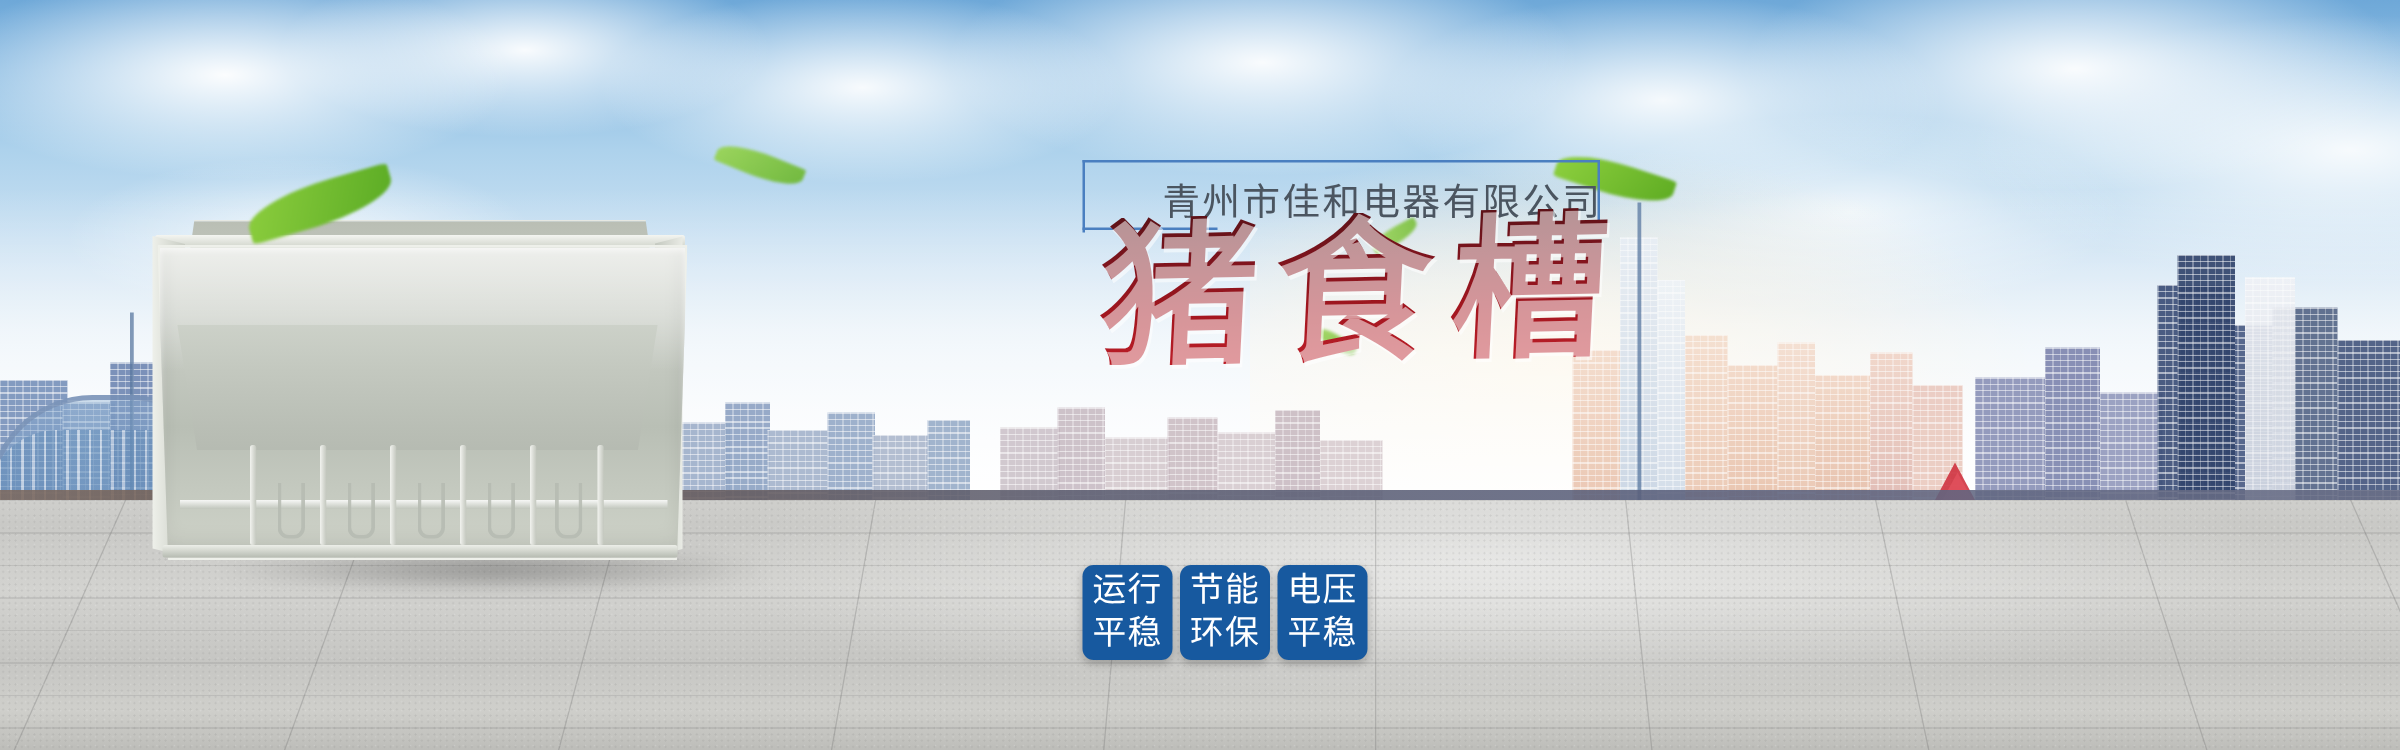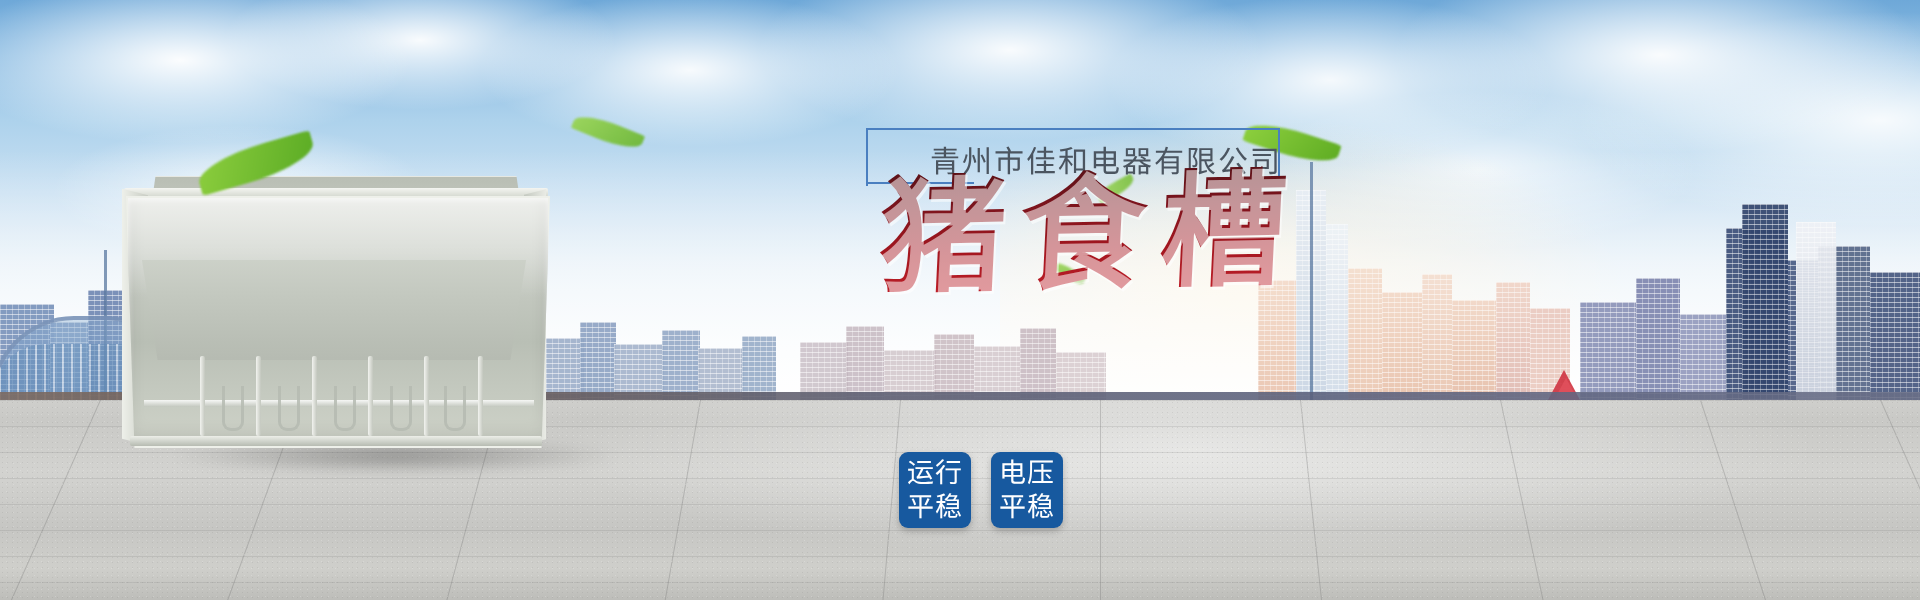--- a/index.html
+++ b/index.html
@@ -193,22 +193,22 @@
     position:absolute;left:868px;top:348px;
     font-size:60px;line-height:62px;font-weight:bold;
     letter-spacing:5px;color:#17171a;
     font-family:"DejaVu Sans","Liberation Sans",sans-serif;
     white-space:nowrap;
     text-shadow:0 0 3px rgba(255,255,255,.9),1px 1px 0 rgba(255,255,255,.7),-1px -1px 0 rgba(255,255,255,.7);
   }
 
   
   .badges{
-    position:absolute;left:878px;top:452px;
-    display:flex;gap:20px;padding-left:21px;
+    position:absolute;left:845px;top:452px;
+    display:flex;gap:6px;padding-left:21px;
   }
   .badge{
     width:72px;height:76px;border-radius:9px;
     background:#17599f;
     display:flex;flex-direction:column;align-items:center;justify-content:center;
     box-shadow:0 3px 7px rgba(0,0,0,.22);
   }
   .badge span{
     display:block;color:#ffffff;font-size:27px;line-height:34px;
     letter-spacing:1px;
@@ -375,18 +375,22 @@
 
   <div class="title">猪食槽</div>
 
 
   <div class="badges">
     <div class="badge">
       <span>运行</span>
       <span>平稳</span>
     </div>
     <div class="badge">
+      <span>节能</span>
+      <span>环保</span>
+    </div>
+    <div class="badge">
       <span>电压</span>
       <span>平稳</span>
     </div>
   </div>
 
 </div>
 
 </body></html>

